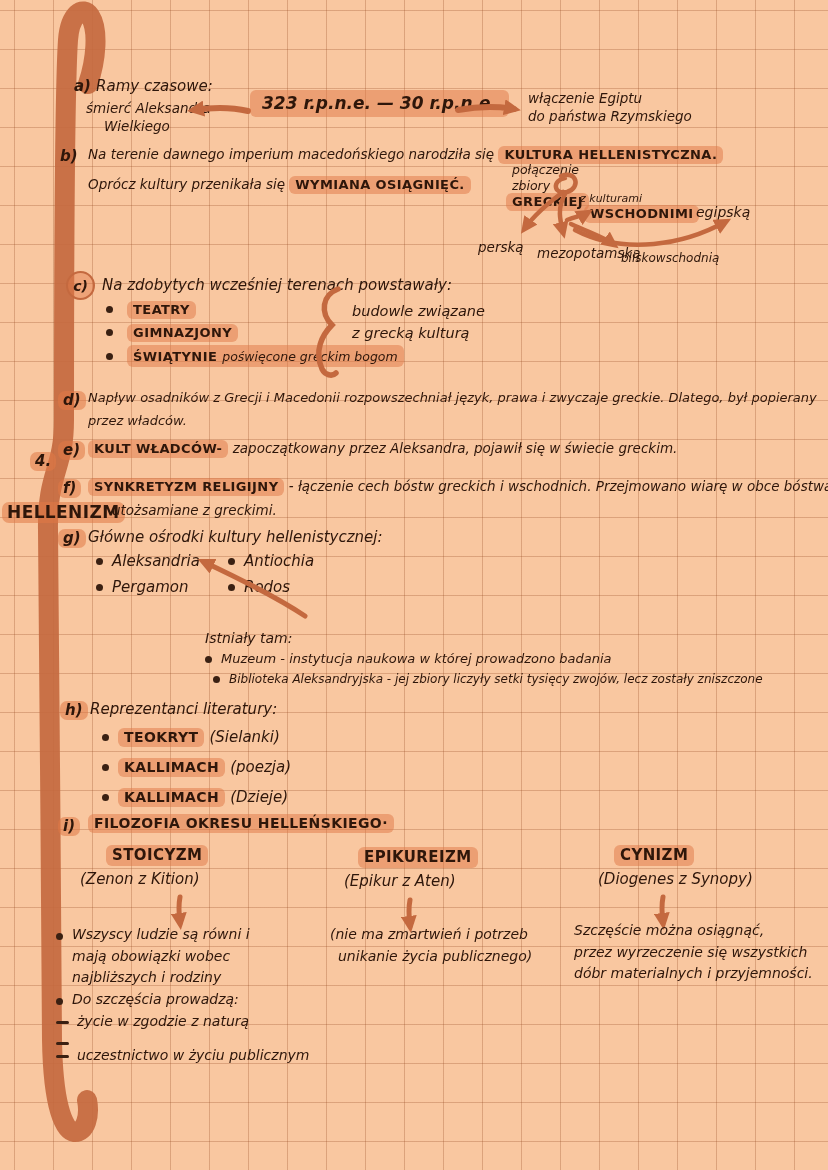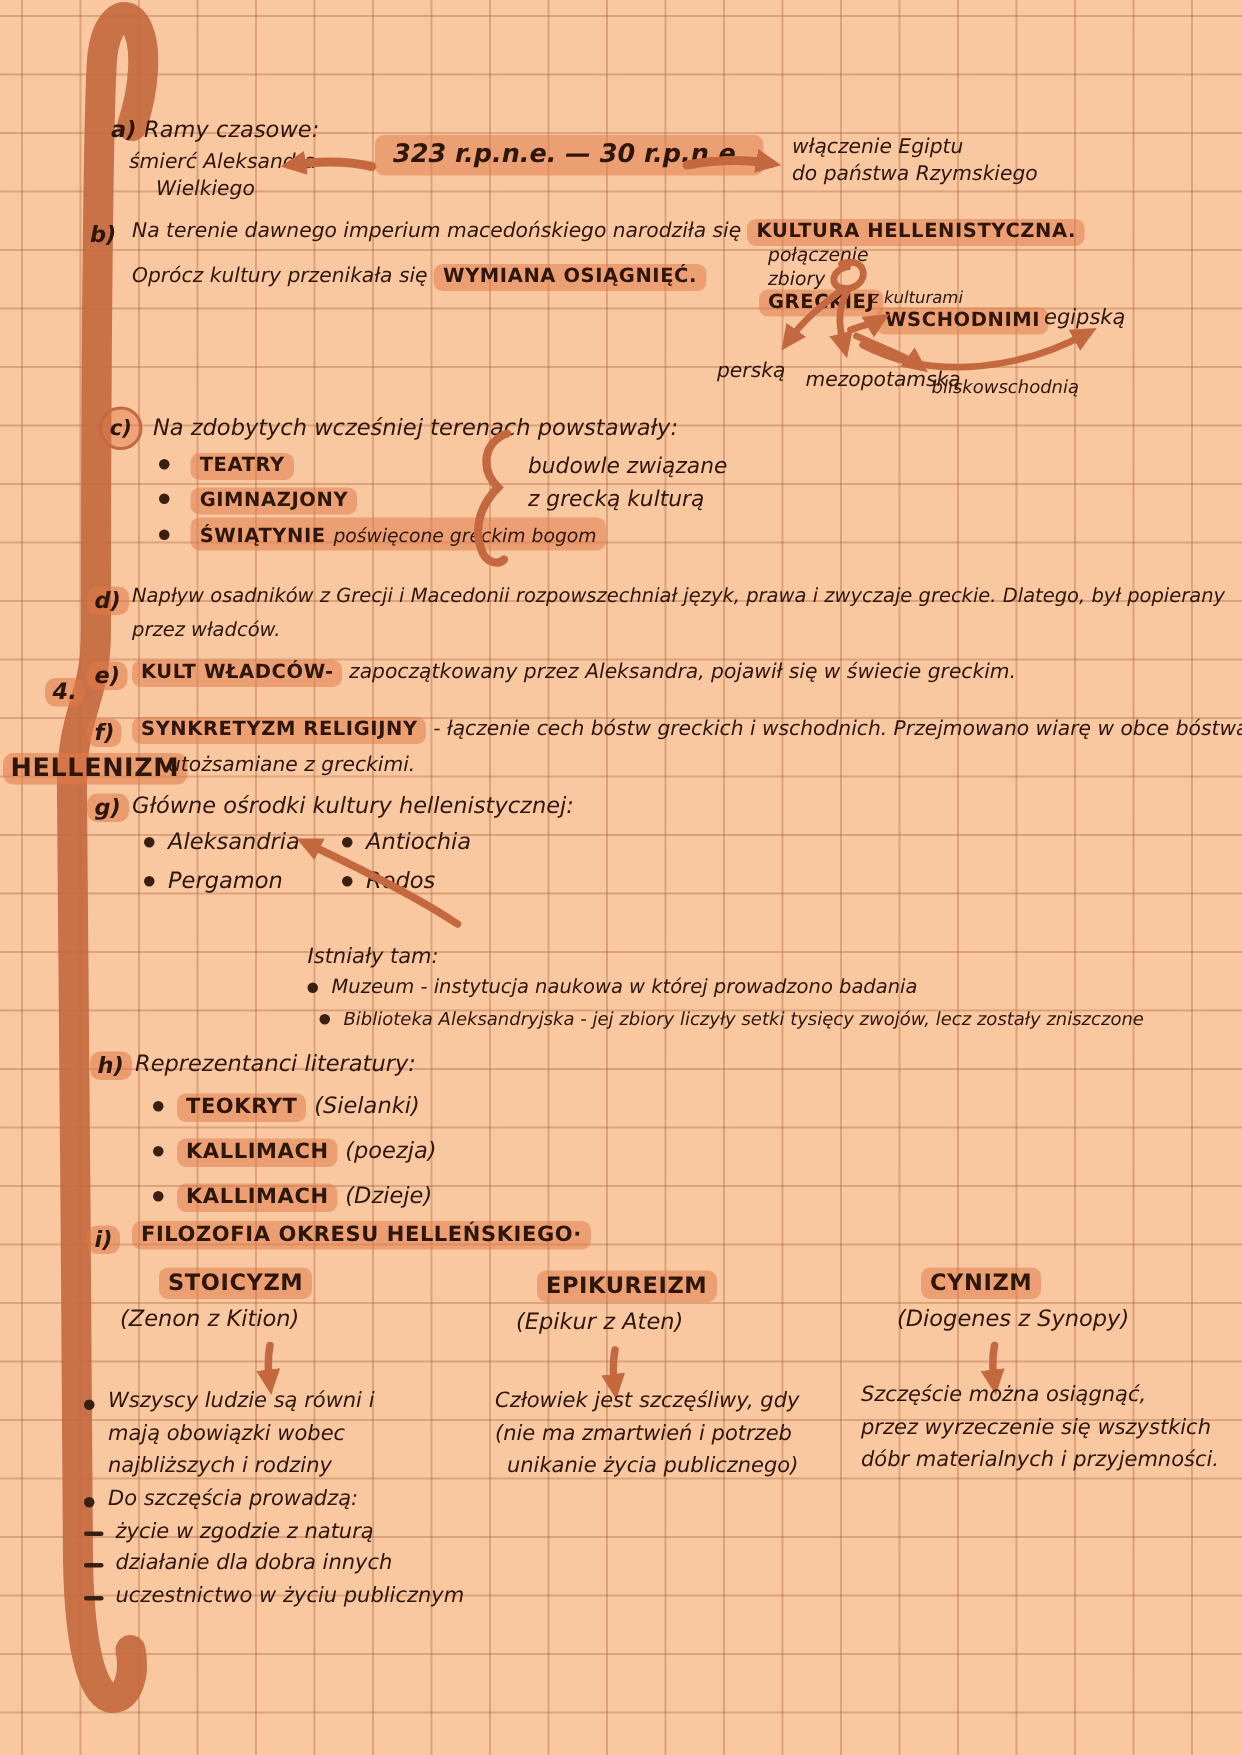--- a/index.html
+++ b/index.html
@@ -190,30 +190,28 @@
     <div class="row">
         <span class="dot" style="margin-top:9px"></span>
       <span>Do szczęścia prowadzą:</span>
     </div>
     <div class="row">
         <span class="dash" style="margin-top:10px"></span>
         <span>życie w zgodzie z naturą</span>
       </div>
     <div class="row">
         <span class="dash" style="margin-top:10px"></span>
-        <span>działanie dla dobra innych</span>
       </div>
     <div class="row">
         <span class="dash" style="margin-top:10px"></span>
         <span>uczestnictwo w życiu publicznym</span>
       </div>
   </div>
 
   <div class="abs col lh" style="left:330px;top:924px;width:250px;font-style:italic">
-    <span>Człowiek jest szczęśliwy, gdy</span>
     <span>(nie ma zmartwień i potrzeb</span>
     <span style="padding-left:8px">unikanie życia publicznego)</span>
   </div>
 
   <div class="abs col lh" style="left:574px;top:920px;width:255px;font-style:italic">
     <span>Szczęście można osiągnąć,</span>
     <span>przez wyrzeczenie się wszystkich</span>
     <span>dóbr materialnych i przyjemności.</span>
   </div>
 

